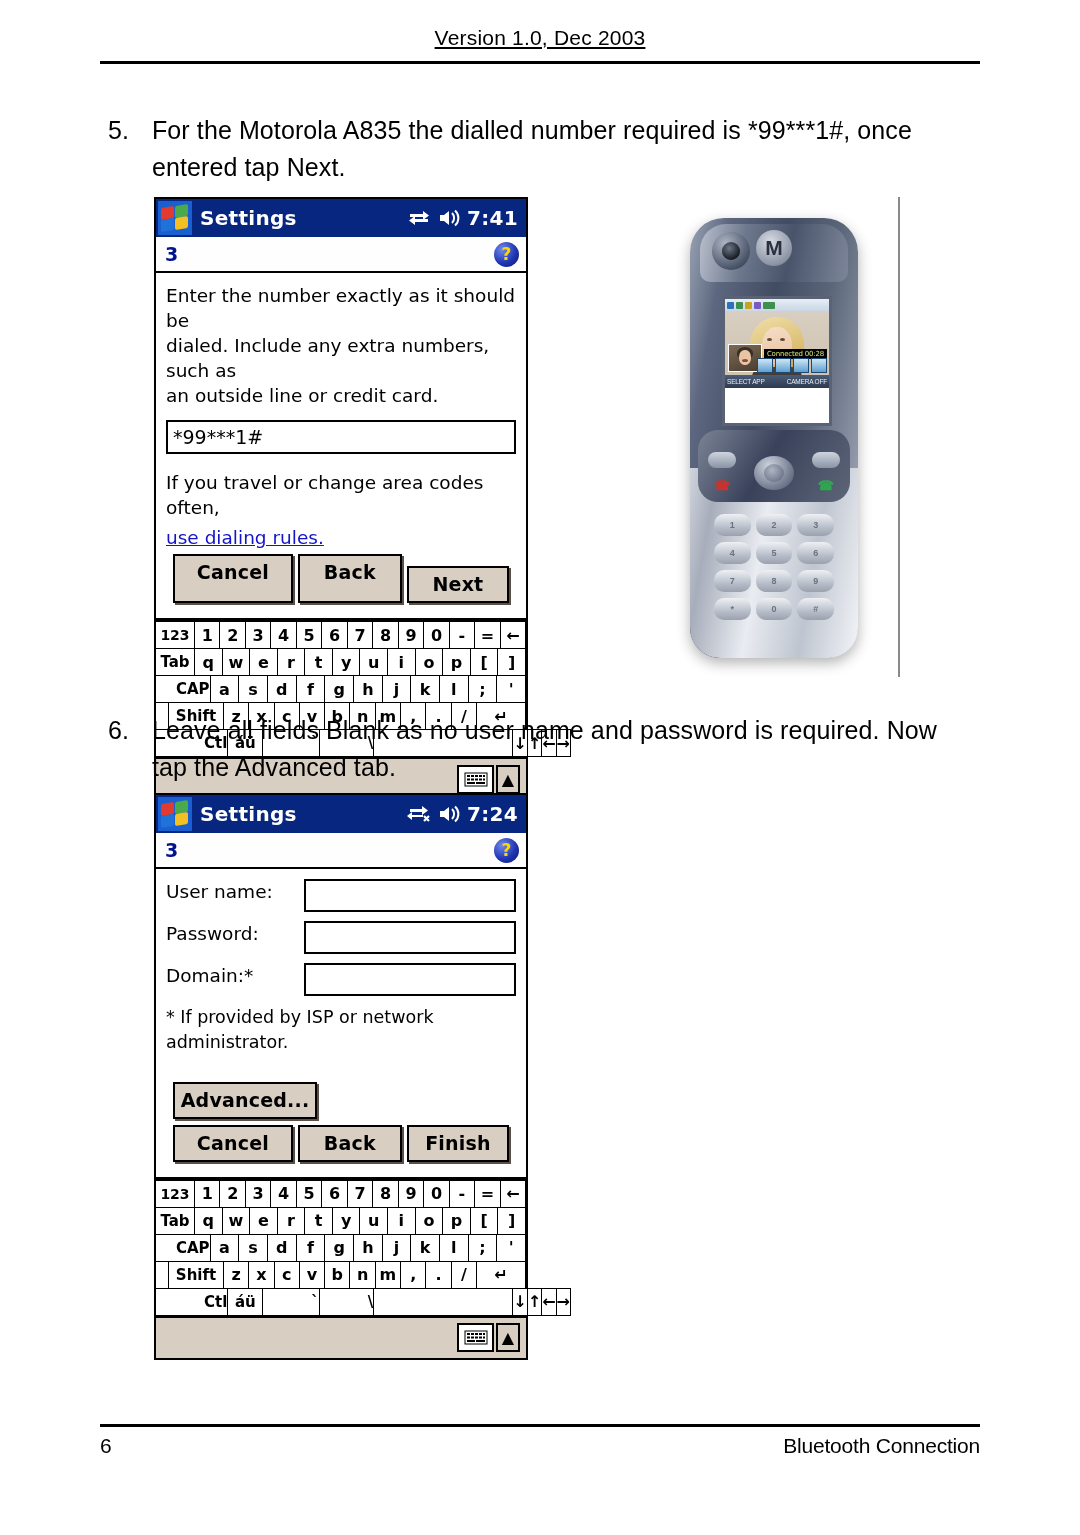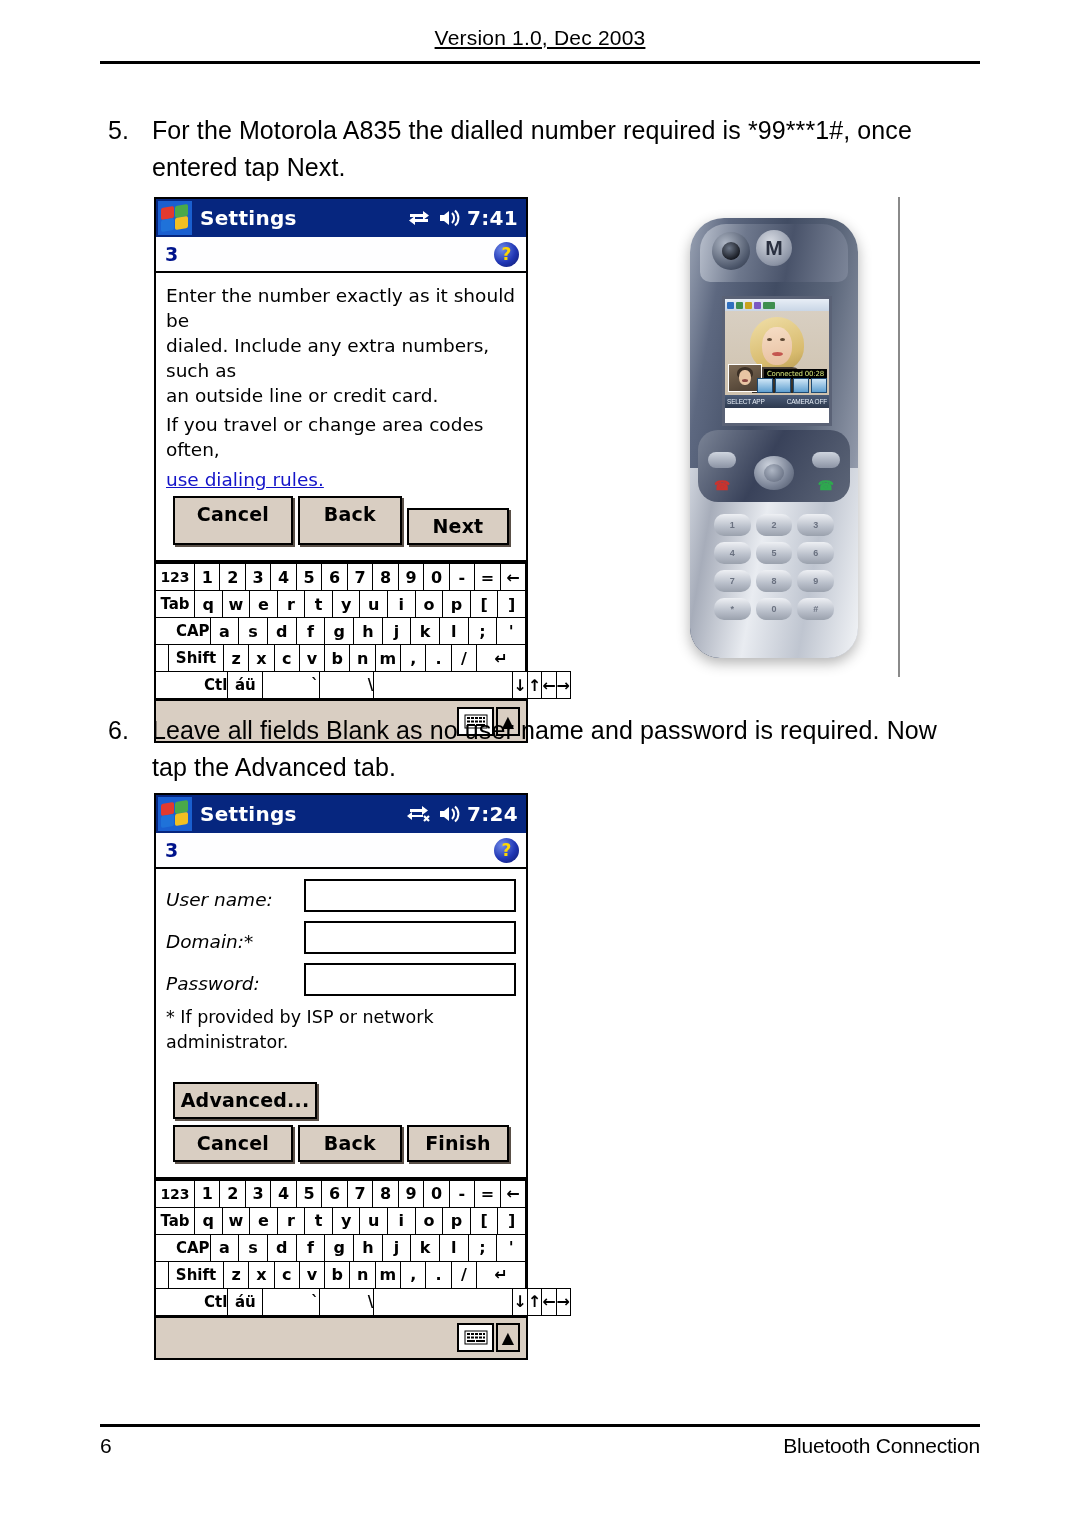--- a/index.html
+++ b/index.html
@@ -195,23 +195,22 @@
   .pda-link {
     color: #1414c8;
     text-decoration: underline;
     display: inline-block;
     margin-top: 1px;
   }
 
   
   .form-row {
     display: flex;
-    align-items: flex-end;
+    align-items: flex-start;
     margin-bottom: 9px;
-    font-style: italic;
   }
   .form-label {
     width: 138px;
     flex: 0 0 138px;
     font-size: 18.5px;
   }
   .form-field {
     flex: 1;
     height: 29px;
     border: 2px solid #000;
@@ -364,21 +363,21 @@
   }
   .scr-status {
     height: 12px;
     background: linear-gradient(#e8eef6,#c9d6e6);
     display: flex; align-items: center; gap: 2px;
     padding: 0 2px;
   }
   .si { width: 7px; height: 7px; border-radius: 1px; }
   .scr-main {
     position: relative;
-    height: 84px;
+    height: 64px;
     background: linear-gradient(180deg,#d8cfc2 0%, #cfc2ae 100%);
     overflow: hidden;
   }
   .face-main {
     position: absolute;
     left: 50%; top: 6px;
     transform: translateX(-50%);
     width: 54px; height: 74px;
   }
   .hair {
@@ -521,20 +520,21 @@
 
   <div class="pda-subbar">
     <span class="idx">3</span>
     <span class="help-badge">?</span>
   </div>
 
   <div class="pda-body">
     <p class="pda-para">Enter the number exactly as it should be
 dialed.  Include any extra numbers, such as
 an outside line or credit card.</p>
+    <div class="pda-input">*99***1#</div>
     <p class="pda-para">If you travel or change area codes often,</p>
     <a class="pda-link">use dialing rules.</a>
     <div class="btn-row center">
       <div class="pp-btn cancel">Cancel</div>
       <div class="pp-btn back">Back</div>
       <div class="pp-btn next">Next</div>
     </div>
   </div>
 
   <div class="kbd">
@@ -741,25 +741,25 @@
     <span class="idx">3</span>
     <span class="help-badge">?</span>
   </div>
 
   <div class="pda-body">
     <div class="form-row">
       <span class="form-label">User name:</span>
       <span class="form-field"></span>
     </div>
     <div class="form-row">
+      <span class="form-label">Password:</span>
+      <span class="form-field"></span>
+    </div>
+    <div class="form-row">
       <span class="form-label">Domain:*</span>
-      <span class="form-field"></span>
-    </div>
-    <div class="form-row">
-      <span class="form-label">Password:</span>
       <span class="form-field"></span>
     </div>
     <p class="form-note">* If provided by ISP or network administrator.</p>
 
     <div class="btn-row right">
       <div class="pp-btn advanced">Advanced...</div>
     </div>
     <div class="btn-row center">
       <div class="pp-btn cancel">Cancel</div>
       <div class="pp-btn back">Back</div>

